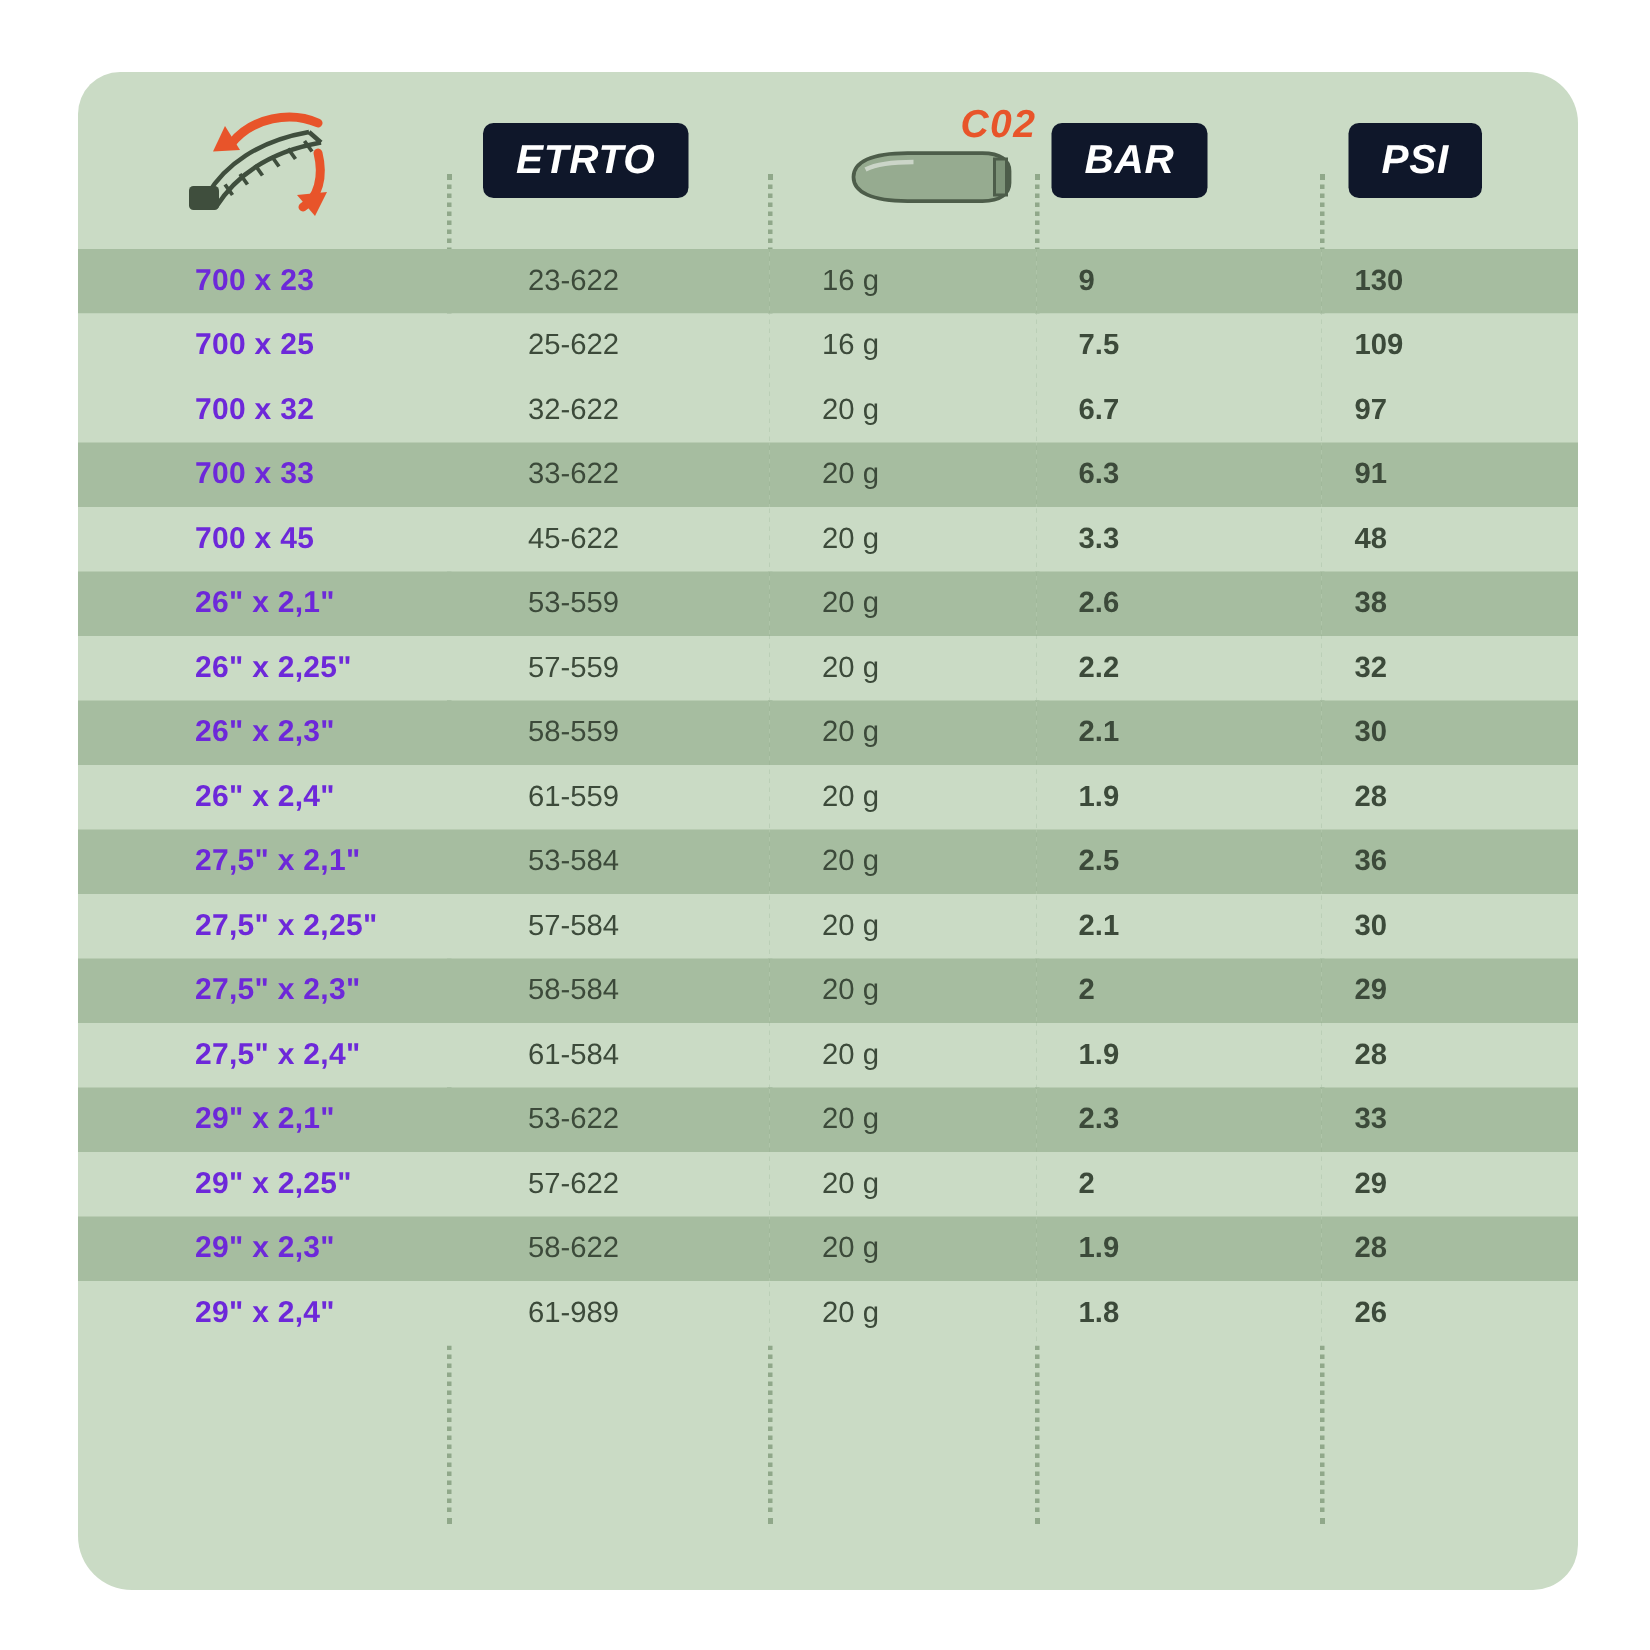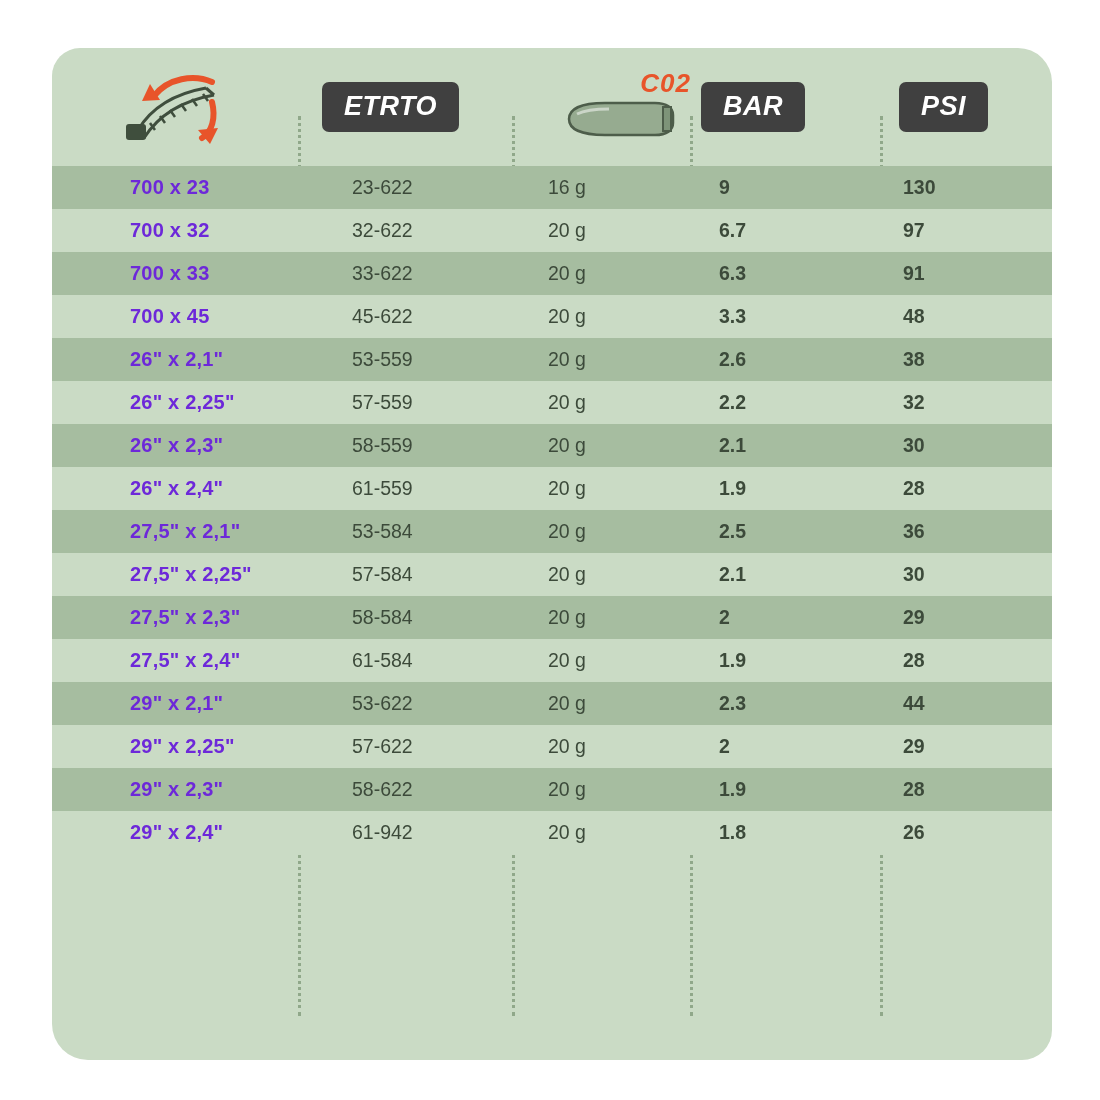--- a/index.html
+++ b/index.html
@@ -39,21 +39,21 @@
 
   thead th {
     height: 118px;
     padding: 0;
     vertical-align: middle;
     text-align: left;
   }
 
   .badge {
     display: inline-block;
-    background: #404040;
+    background: #0f172a;
     color: #ffffff;
     font-weight: bold;
     font-style: italic;
     font-size: 27px;
     letter-spacing: 0.5px;
     padding: 9px 22px 10px 22px;
     border-radius: 7px;
   }
 
   .badge-wrap-etrto { padding-left: 22px; }
@@ -182,20 +182,27 @@
     </thead>
     <tbody id="tbody">
         <tr class="odd">
           <td class="size">700 x 23</td>
           <td class="etrto">23-622</td>
           <td class="co2">16 g</td>
           <td class="bar">9</td>
           <td class="psi">130</td>
         </tr>
         <tr class="even">
+          <td class="size">700 x 25</td>
+          <td class="etrto">25-622</td>
+          <td class="co2">16 g</td>
+          <td class="bar">7.5</td>
+          <td class="psi">109</td>
+        </tr>
+        <tr class="even">
           <td class="size">700 x 32</td>
           <td class="etrto">32-622</td>
           <td class="co2">20 g</td>
           <td class="bar">6.7</td>
           <td class="psi">97</td>
         </tr>
         <tr class="odd">
           <td class="size">700 x 33</td>
           <td class="etrto">33-622</td>
           <td class="co2">20 g</td>
@@ -263,38 +270,38 @@
           <td class="etrto">61-584</td>
           <td class="co2">20 g</td>
           <td class="bar">1.9</td>
           <td class="psi">28</td>
         </tr>
         <tr class="odd">
           <td class="size">29" x 2,1"</td>
           <td class="etrto">53-622</td>
           <td class="co2">20 g</td>
           <td class="bar">2.3</td>
-          <td class="psi">44</td>
+          <td class="psi">33</td>
         </tr>
         <tr class="even">
           <td class="size">29" x 2,25"</td>
           <td class="etrto">57-622</td>
           <td class="co2">20 g</td>
           <td class="bar">2</td>
           <td class="psi">29</td>
         </tr>
         <tr class="odd">
           <td class="size">29" x 2,3"</td>
           <td class="etrto">58-622</td>
           <td class="co2">20 g</td>
           <td class="bar">1.9</td>
           <td class="psi">28</td>
         </tr>
         <tr class="even">
           <td class="size">29" x 2,4"</td>
-          <td class="etrto">61-942</td>
+          <td class="etrto">61-989</td>
           <td class="co2">20 g</td>
           <td class="bar">1.8</td>
           <td class="psi">26</td>
         </tr>
       </tbody>
   </table>
 </div>
 
 </body></html>

